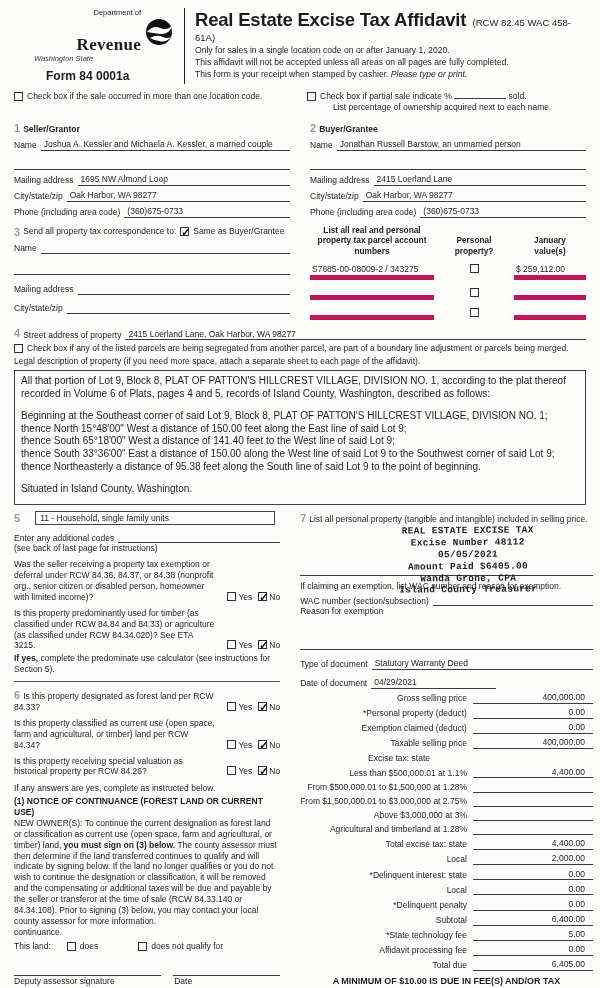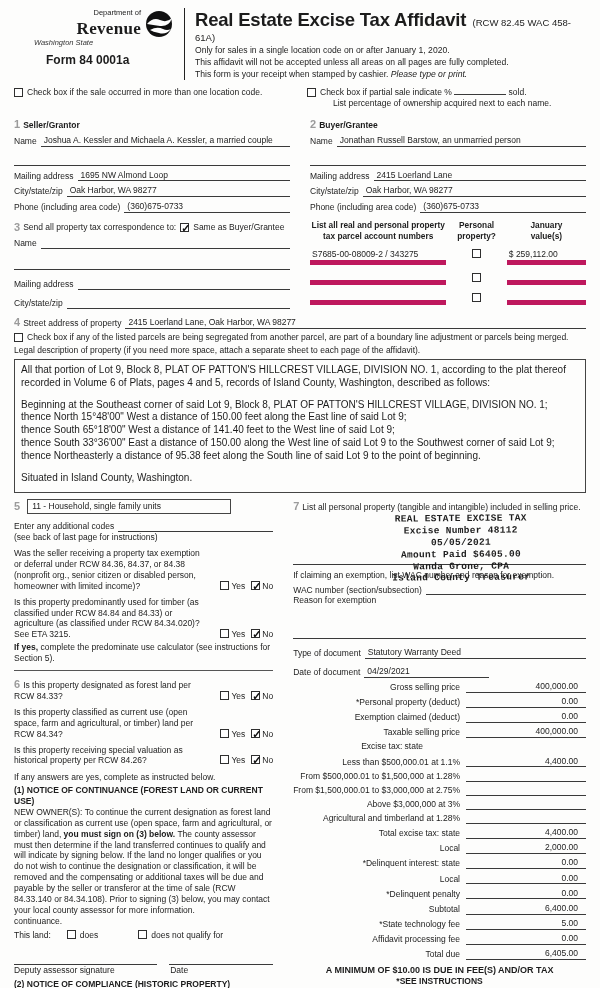--- a/index.html
+++ b/index.html
@@ -8,21 +8,21 @@
     width:600px; height:988px; margin:0 auto; background:#fdfdfc;
     color:#1c1c1c; font-size:8.5px; line-height:1.28; padding:8px 14px 4px 14px;
     overflow:hidden; position:relative;
   }
   
   .hdr { display:flex; margin-left:20px; }
   .logo-block { width:150px; padding-right:10px; flex:none; }
   .logo-row { display:flex; justify-content:flex-end; align-items:center; }
   .logo-txt { text-align:right; margin-right:3px; }
   .dept-of { font-size:7.5px; color:#222; }
-  .revenue { font-family:"Liberation Serif", serif; font-weight:bold; font-size:17px; letter-spacing:0.3px; }
+  .revenue { font-family:"Liberation Serif", serif; font-weight:bold; font-size:17px; letter-spacing:0.3px;margin-top:16px; }
   .wa-state { font-style:italic; font-size:7.5px; color:#333; margin-top:-1px; }
   .form-num { font-weight:bold; font-size:12px; margin-top:5px; text-align:left; padding-left:12px; }
   .swirl { width:30px; height:30px; flex:none; }
   .title-block { border-left:1.5px solid #222; padding-left:10px; flex:1; }
   .main-title { font-weight:bold; font-size:18.5px; letter-spacing:-0.2px; display:inline; }
   .title-rcw { font-size:9.5px; display:inline; margin-left:4px; }
   .hdr-note { font-size:8.6px; margin-top:1px; }
   
   .sec-num { color:#9b9b9b; font-weight:bold; font-size:11px; margin-right:3px; }
   .b { font-weight:bold; }
@@ -33,21 +33,21 @@
   .cb.checked::after { content:"✓"; position:absolute; left:0; top:-3px; font-size:11px; font-weight:bold; color:#111; }
   .fline { display:flex; align-items:flex-end; margin-top:4px; }
   .lbl { white-space:nowrap; margin-right:4px; }
   .blank { flex:1; border-bottom:1px solid #3a3a3a; min-height:11px; padding:0 3px; }
   .two-col { display:grid; grid-template-columns:1fr 1fr; column-gap:20px; }
   .checks { display:grid; grid-template-columns:1fr 1fr; column-gap:14px; margin-top:7px; }
   .chk-line { display:flex; align-items:flex-start; }
   .chk-line .cb { margin-right:4px; margin-top:1px; }
   .pct-blank { display:inline-block; width:52px; border-bottom:1px solid #3a3a3a; }
   
-  .parcel-grid { display:grid; grid-template-columns:1.55fr 0.55fr 0.9fr; column-gap:6px; }
+  .parcel-grid { display:grid; grid-template-columns:1.55fr 0.55fr 0.9fr; column-gap:18px; }
   .parcel-head { font-weight:bold; text-align:center; font-size:8.3px; align-self:end; }
   .parcel-cell { border-bottom:5px solid #be185d; min-height:12px; margin-top:8px; padding:0 2px; }
   .parcel-cb { text-align:center; margin-top:8px; }
   
   .legal-box { border:1px solid #444; padding:4px 12px 8px 6px; margin-top:3px; font-size:10px; }
   .located-box { display:inline-block; border:1px solid #444; width:190px; padding:1px 4px; margin:0 5px 0 3px; }
   
   .q-row { display:flex; margin-top:5px; }
   .q-txt { flex:1; padding-right:6px; }
   .yn { white-space:nowrap; flex:none; align-self:flex-end; }
@@ -224,21 +224,21 @@
       </div>
       <div style="margin-top:9px;">Situated in Island County, Washington.</div>
     </div>
   </div>
 
   <div class="two-col" style="margin-top:6px;">
 
     <div>
       <div style="display:flex;align-items:flex-start;">
         <span class="sec-num">5</span>
-        <span class="located-box" style="width:204px;margin-left:4px;"><span>11 - Household, single family units</span></span>
+        <span class="located-box" style="width:240px;margin-left:12px;"><span>11 - Household, single family units</span></span>
       </div>
       <div class="fline" style="margin-top:7px;">
           <span class="lbl">Enter any additional codes</span>
           <span class="blank"></span>
         </div>
       <div>(see back of last page for instructions)</div>
 
       <div class="q-row">
         <span class="q-txt">Was the seller receiving a property tax exemption or deferral under RCW 84.36, 84.37, or 84.38 (nonprofit org., senior citizen or disabled person, homeowner with limited income)?</span>
         <span class="yn"><span class="cb"></span><span>Yes</span><span class="cb checked"></span><span>No</span></span>

